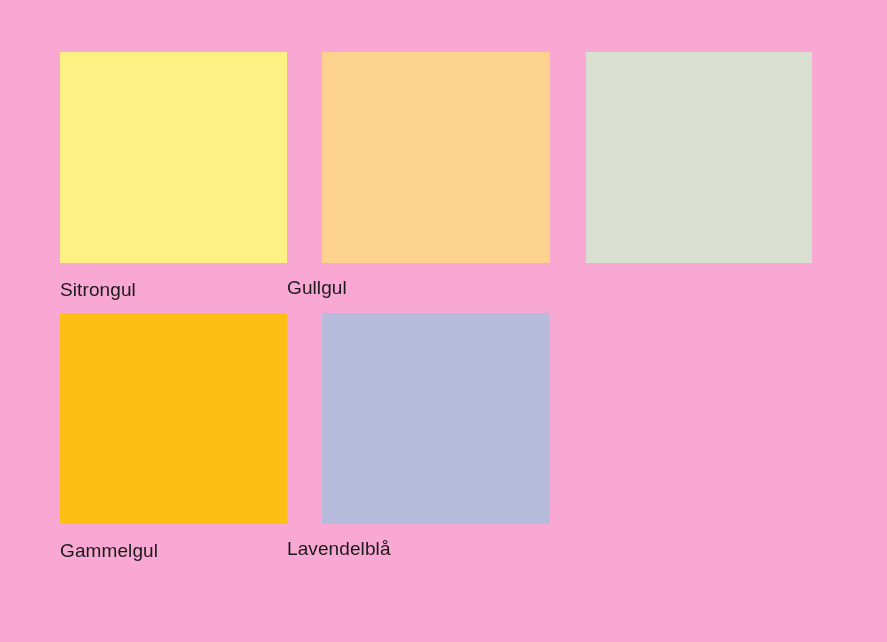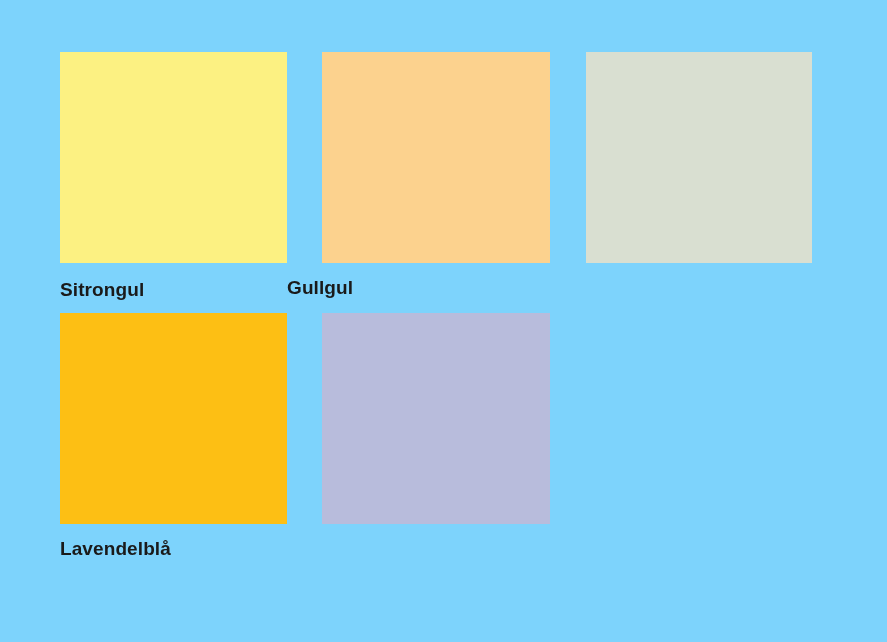--- a/index.html
+++ b/index.html
@@ -57,21 +57,21 @@
     white-space: nowrap;
     padding-top: 17px;
   }
   .swatch-label.nudge-up {
     padding-top: 15px;
   }
 </style>
 </head>
 <body>
 
-<div class="canvas" style="background-color: #7dd3fc; font-weight: bold;">
+<div class="canvas" style="background-color: #f9a8d4;">
 
   <div class="palette-grid">
 
     <div class="swatch-cell col1 row1">
       <span class="swatch-chip" style="background-color: rgb(252, 241, 130);"></span>
     </div>
     <div class="swatch-cell col2 row1">
       <span class="swatch-chip" style="background-color: rgb(252, 210, 142);"></span>
     </div>
     <div class="swatch-cell col3 row1">
@@ -88,20 +88,23 @@
     <div class="swatch-cell col1 row2">
       <span class="swatch-chip" style="background-color: rgb(253, 191, 20);"></span>
     </div>
     <div class="swatch-cell col2 row2">
       <span class="swatch-chip" style="background-color: rgb(184, 188, 220);"></span>
     </div>
     <div class="swatch-cell col3 row2">
       <span class="swatch-chip empty"></span>
     </div>
 
+    <div class="label-cell col1 row2">
+      <span class="swatch-label" style="color: rgb(26, 26, 26);">Gammelgul</span>
+    </div>
     <div class="label-cell col2 row2">
       <span class="swatch-label nudge-up" style="color: rgb(26, 26, 26);">Lavendelblå</span>
     </div>
     <div class="label-cell col3 row2">
       <span class="swatch-label" style="color: rgb(26, 26, 26);"></span>
     </div>
 
   </div>
 </div>
 

